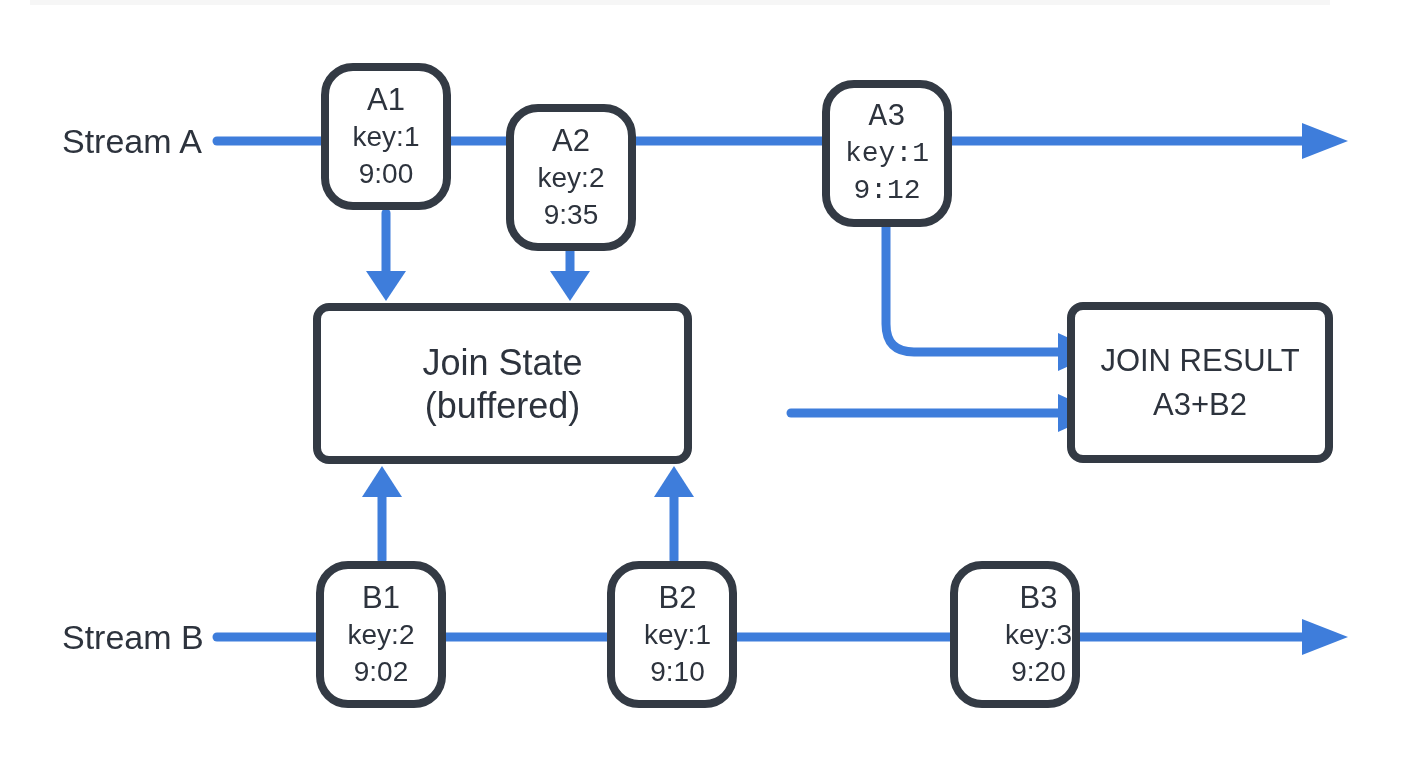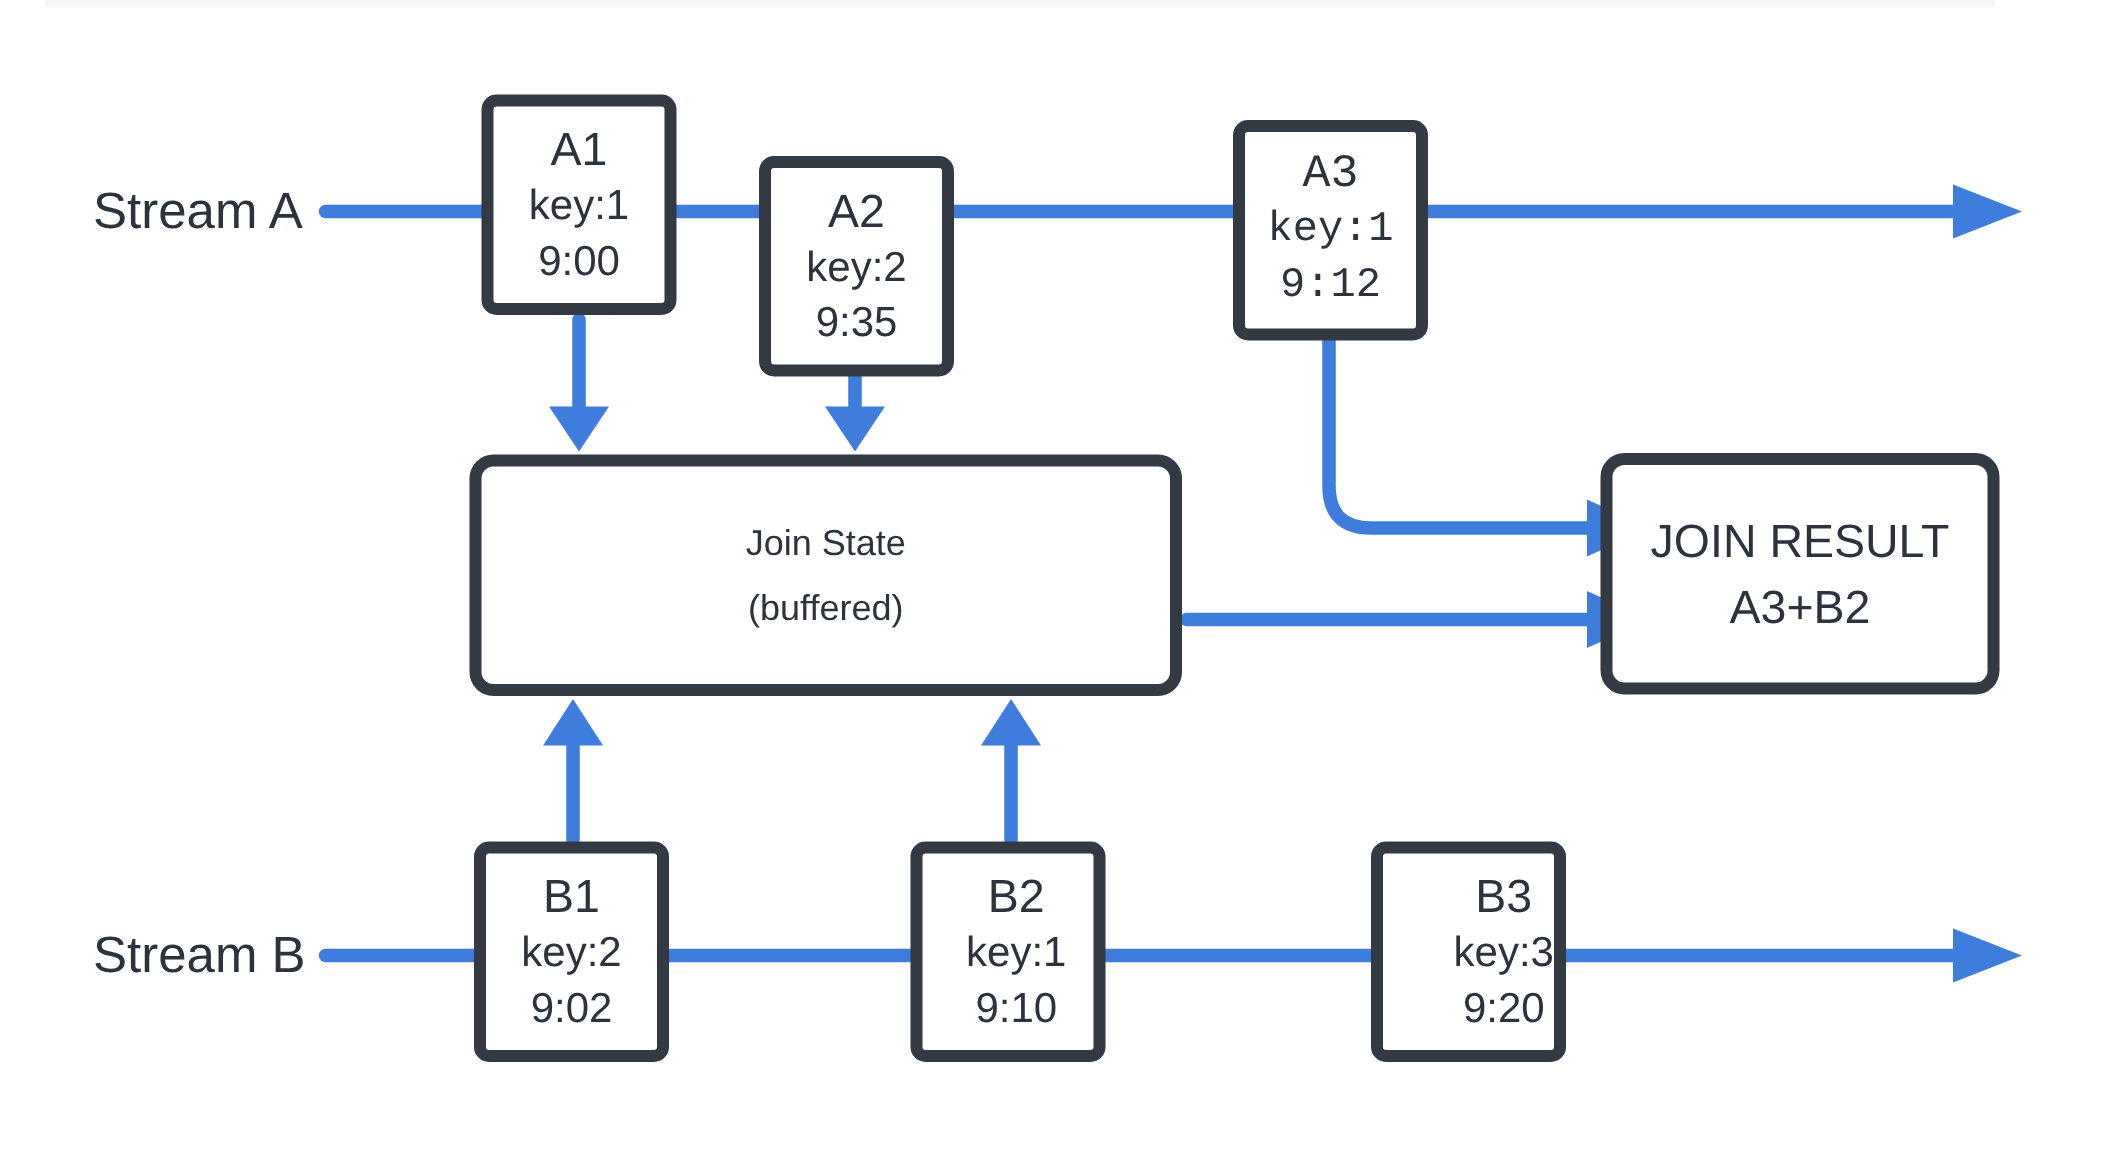--- a/index.html
+++ b/index.html
@@ -46,21 +46,21 @@
     white-space:nowrap;
   }
   .stream-label.a{left:62px;top:122px;}
   .stream-label.b{left:62px;top:618px;}
   .event-box{
     position:absolute;
     z-index:1;
     width:130px;height:147px;
     background:#fff;
     border:8px solid var(--border);
-    border-radius:10px;
+    border-radius:32px;
     display:flex;
     flex-direction:column;
     align-items:center;
     justify-content:center;
     text-align:center;
     line-height:37px;
   }
   .event-box .ev-id{font-size:31px;font-weight:500;}
   .event-box .ev-key,.event-box .ev-time{font-size:28px;font-weight:400;text-align:right;}
   .big-box{
@@ -69,22 +69,22 @@
     background:#fff;
     border:8px solid var(--border);
     border-radius:16px;
     display:flex;
     flex-direction:column;
     align-items:center;
     justify-content:center;
     text-align:center;
   }
   .join-state{
-    left:313px;top:303px;width:475px;height:161px;
-    font-size:24px;font-weight:500;line-height:43px;
+    left:313px;top:303px;width:379px;height:161px;
+    font-size:36px;font-weight:500;line-height:43px;
   }
   .join-result{
     left:1067px;top:302px;width:266px;height:161px;
     font-size:31px;font-weight:500;line-height:44px;
   }
 </style>
 </head>
 <body>
 
 <div class="stage">
@@ -156,21 +156,21 @@
   <div class="event-box" style="left:316px;top:561px;">
     <div class="ev-id">B1</div>
     <div class="ev-key">key:2</div>
     <div class="ev-time">9:02</div>
   </div>
   <div class="event-box" style="left:607px;top:561px;padding-left:11px;">
     <div class="ev-id">B2</div>
     <div class="ev-key">key:1</div>
     <div class="ev-time">9:10</div>
   </div>
-  <div class="event-box" style="left:914px;top:561px;padding-left:47px;">
+  <div class="event-box" style="left:950px;top:561px;padding-left:47px;">
     <div class="ev-id">B3</div>
     <div class="ev-key">key:3</div>
     <div class="ev-time">9:20</div>
   </div>
 
   <div class="big-box join-state">
     <div>Join State</div>
     <div>(buffered)</div>
   </div>
 

